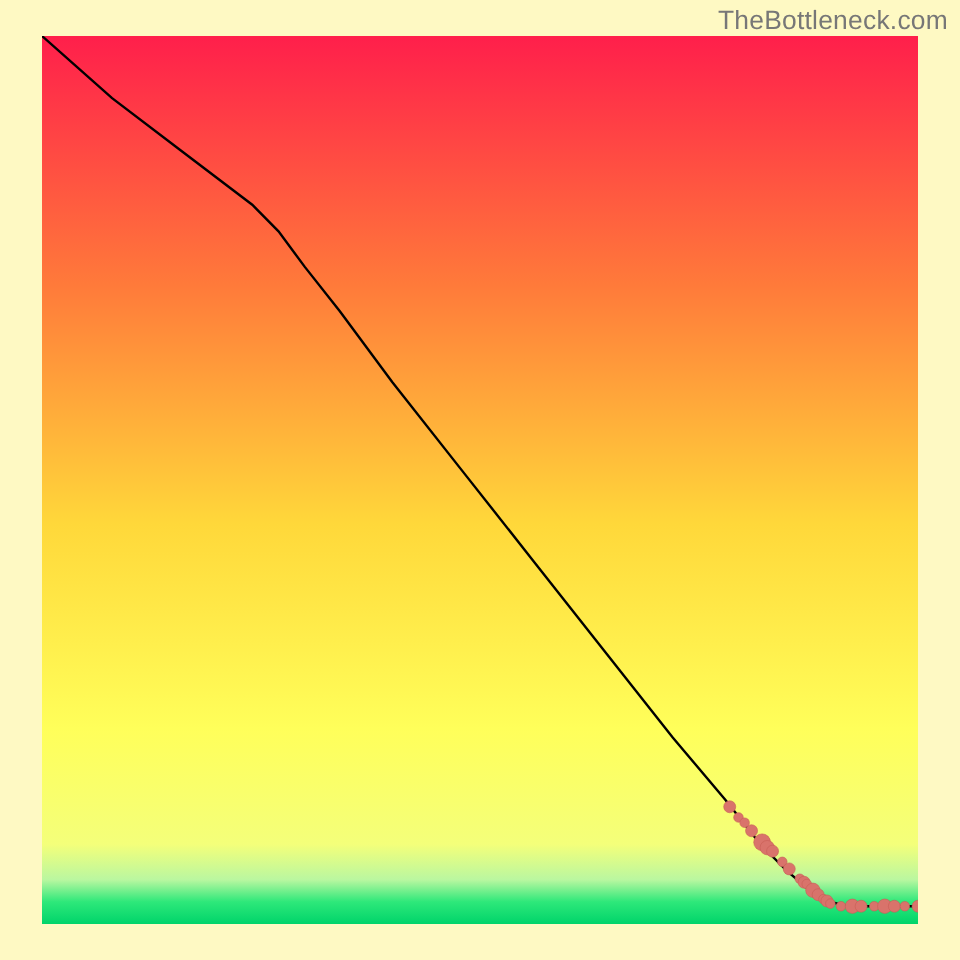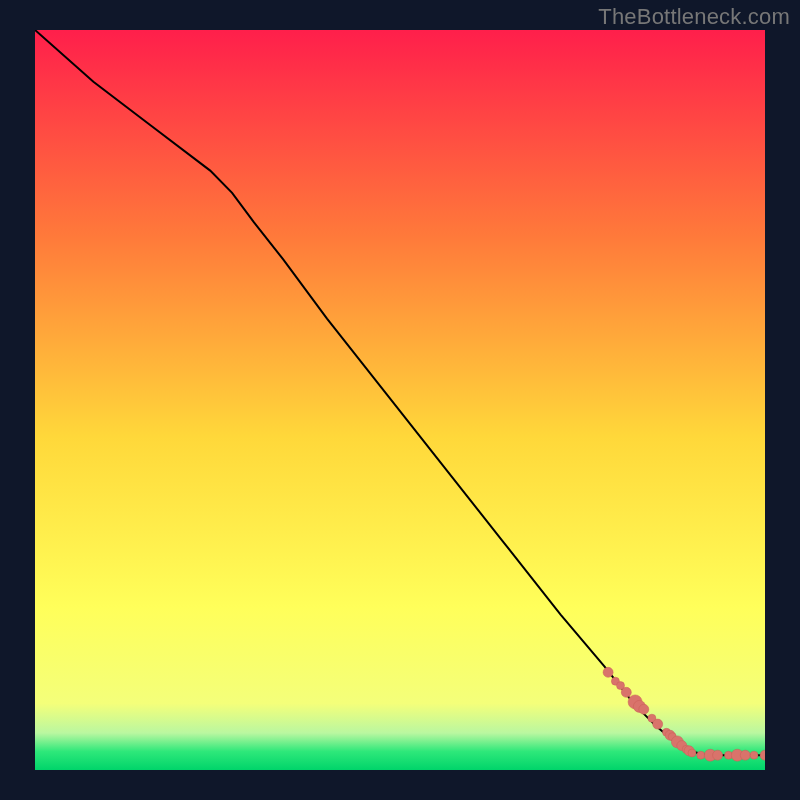--- a/index.html
+++ b/index.html
@@ -8,21 +8,21 @@
     width: 800px;
     height: 800px;
     background: #000;
     font-family: Arial, Helvetica, sans-serif;
     overflow: hidden;
   }
   .frame {
     position: relative;
     width: 800px;
     height: 800px;
-    background: #0f172a;
+    background: #fef9c3;
   }
   .watermark {
     position: absolute;
     top: 4px;
     right: 10px;
     color: #777;
     font-size: 22px;
     font-weight: 500;
     letter-spacing: 0.2px;
     user-select: none;

